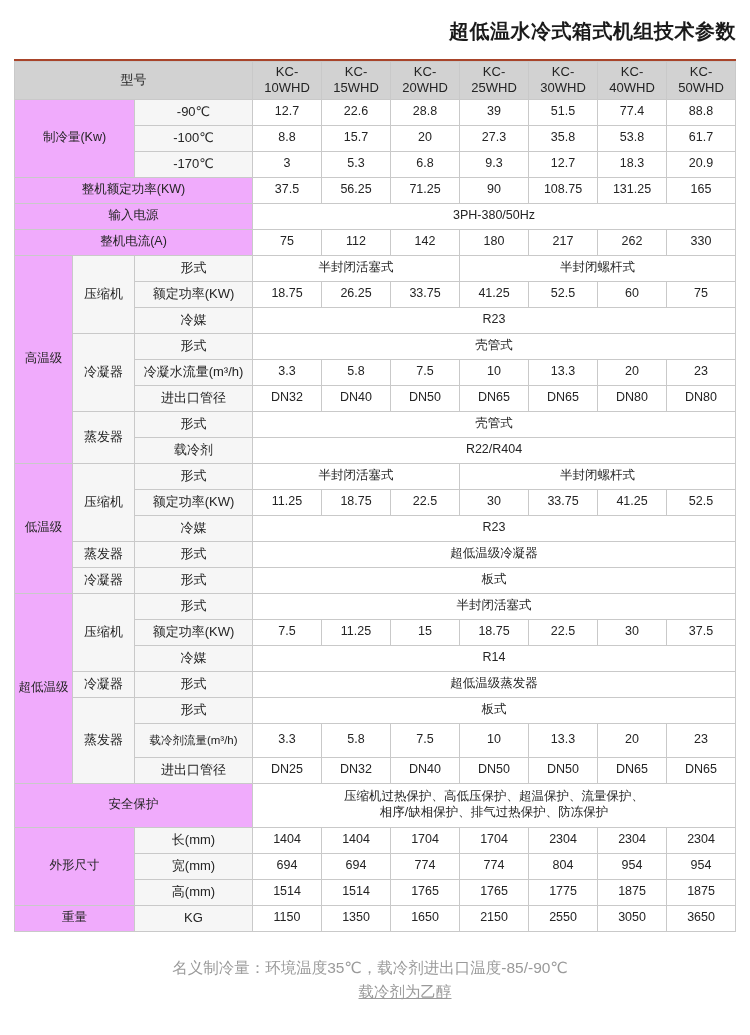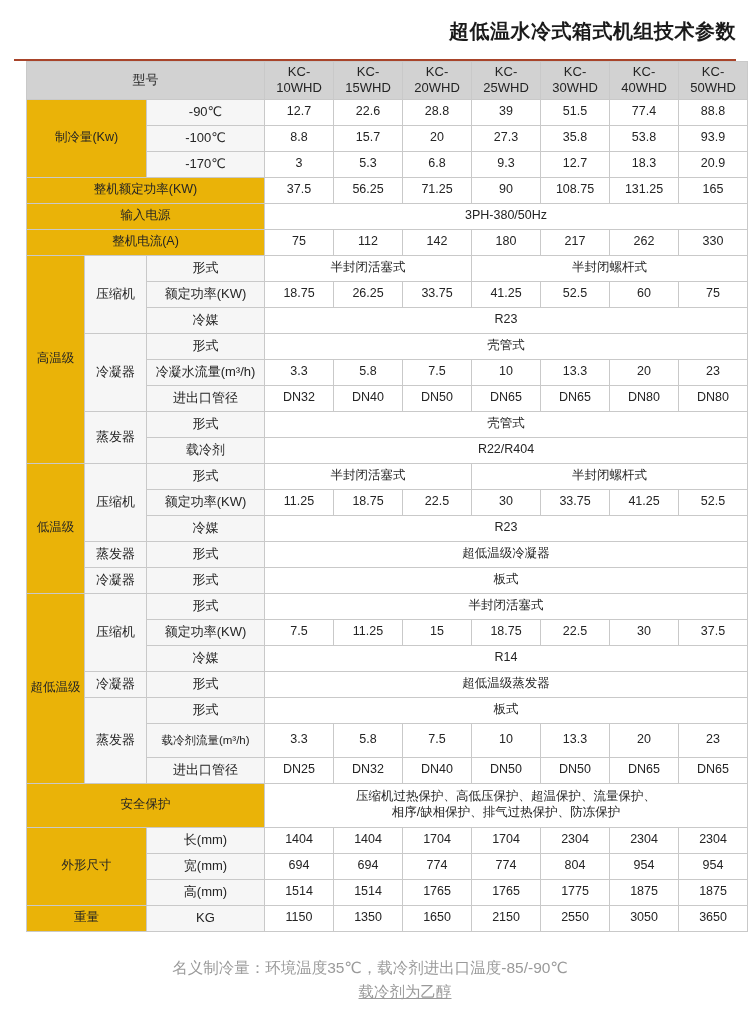--- a/index.html
+++ b/index.html
@@ -26,42 +26,42 @@
   }
   .title-bar .title {
     font-size: 20px;
     font-weight: bold;
     color: #1a1a1a;
     letter-spacing: 0.5px;
   }
   table.spec {
     border-collapse: collapse;
     width: 722px;
-    margin: 0 26px;
+    margin: 0 14px;
     table-layout: fixed;
     font-size: 12.5px;
     padding-left: 21px;
   }
   table.spec td, table.spec th {
     border: 1px solid #c9c9c9;
     text-align: center;
     vertical-align: middle;
     padding: 2px 1px;
     line-height: 1.25;
     font-weight: normal;
     color: #242424;
   }
   .hdr-row td {
     background: #d2d2d2;
     font-weight: bold;
     height: 28px;
     font-size: 13px;
   }
   .lbl {
-    background: #eab308;
+    background: #f0abfc;
     font-weight: bold;
     font-size: 12.5px;
   }
   .lbl-sub {
     background: #f6f6f6;
     font-weight: normal;
     font-size: 13px;
   }
   .val {
     background: #ffffff;
@@ -134,21 +134,21 @@
         <td class="val">88.8</td>
       </tr>
       <tr class="rowh">
         <td class="lbl-sub">-100℃</td>
         <td class="val">8.8</td>
         <td class="val">15.7</td>
         <td class="val">20</td>
         <td class="val">27.3</td>
         <td class="val">35.8</td>
         <td class="val">53.8</td>
-        <td class="val">93.9</td>
+        <td class="val">61.7</td>
       </tr>
       <tr class="rowh">
         <td class="lbl-sub">-170℃</td>
         <td class="val">3</td>
         <td class="val">5.3</td>
         <td class="val">6.8</td>
         <td class="val">9.3</td>
         <td class="val">12.7</td>
         <td class="val">18.3</td>
         <td class="val">20.9</td>

